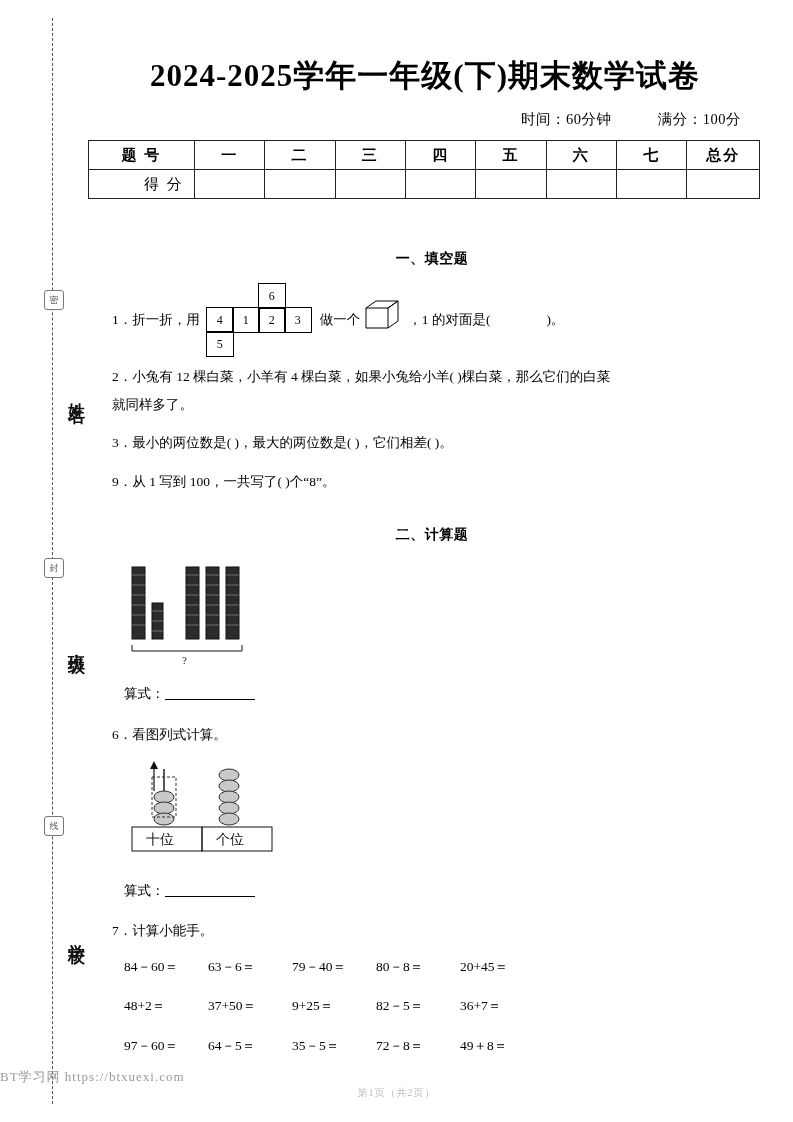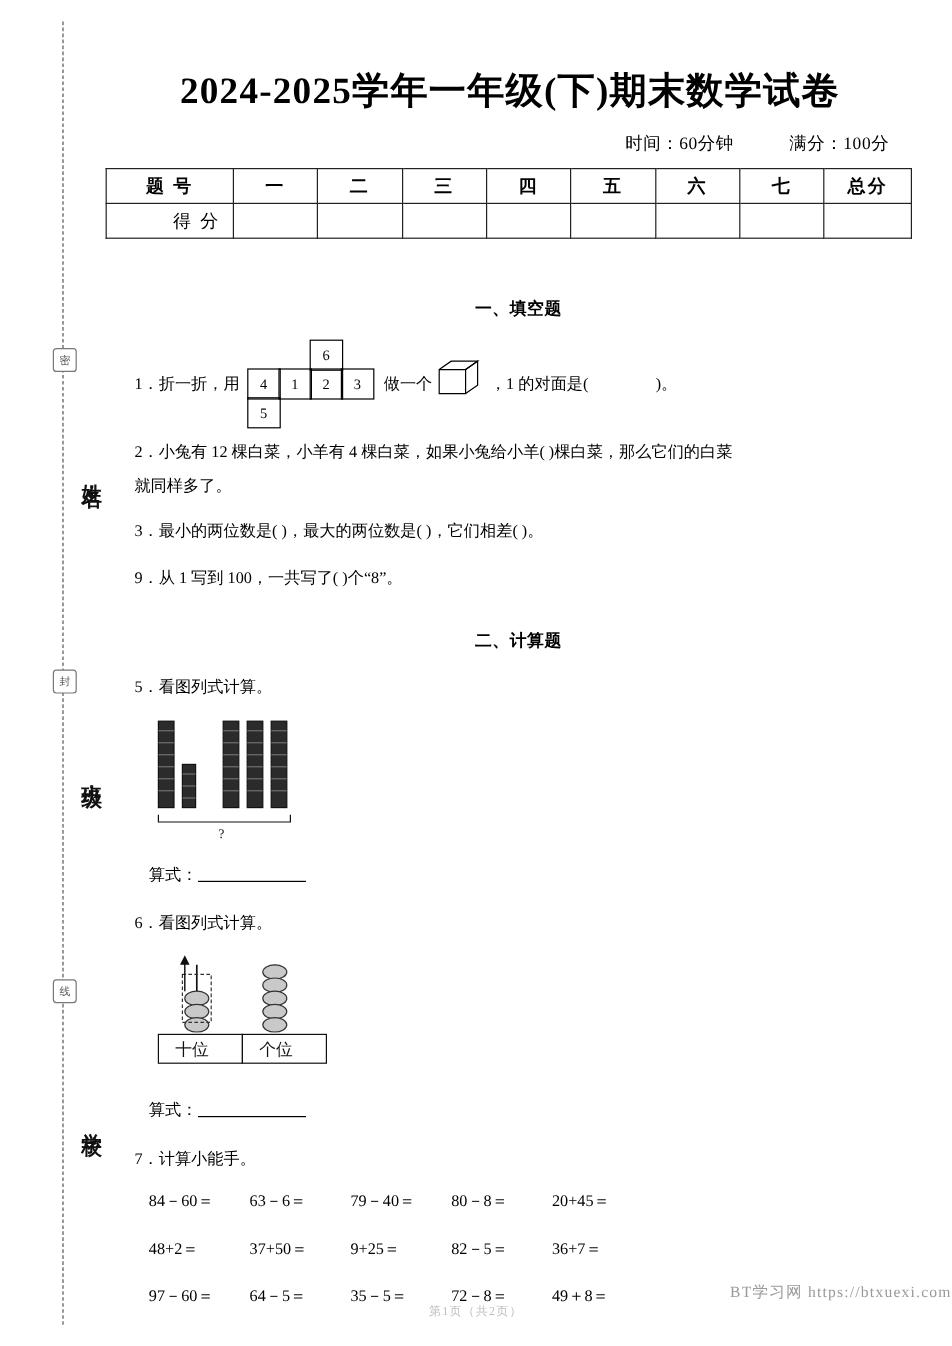--- a/index.html
+++ b/index.html
@@ -196,21 +196,21 @@
     width: 84px;
     white-space: nowrap;
   }
 
   
   .footer-wm {
     position: absolute;
     left: 0;
     top: 1068px;
     width: 793px;
-    text-align: right;
+    text-align: left;
     font-size: 13px;
     color: #9a9a9a;
     letter-spacing: 1px;
   }
   .footer-page {
     position: absolute;
     left: 0;
     top: 1086px;
     width: 793px;
     text-align: center;
@@ -300,21 +300,20 @@
       <div>2．小兔有 12 棵白菜，小羊有 4 棵白菜，如果小兔给小羊(         )棵白菜，那么它们的白菜</div>
       <div>就同样多了。</div>
     </div>
 
     <div class="q">3．最小的两位数是(            )，最大的两位数是(            )，它们相差(            )。</div>
 
     <div class="q">9．从 1 写到 100，一共写了(          )个“8”。</div>
 
     <div class="sec-title" style="margin-top:26px;">二、计算题</div>
 
-    <div class="q" style="margin-bottom:2px;">5．看图列式计算。</div>
     <div class="fig5">
       <svg width="150" height="110" viewBox="0 0 150 110">
 
         <rect x="8" y="8" width="13" height="72" fill="#2b2b2b" stroke="#111"></rect>
 
         <rect x="28" y="44" width="11" height="36" fill="#2b2b2b" stroke="#111"></rect>
 
         <rect x="62" y="8" width="13" height="72" fill="#2b2b2b" stroke="#111"></rect>
         <rect x="82" y="8" width="13" height="72" fill="#2b2b2b" stroke="#111"></rect>
         <rect x="102" y="8" width="13" height="72" fill="#2b2b2b" stroke="#111"></rect>

